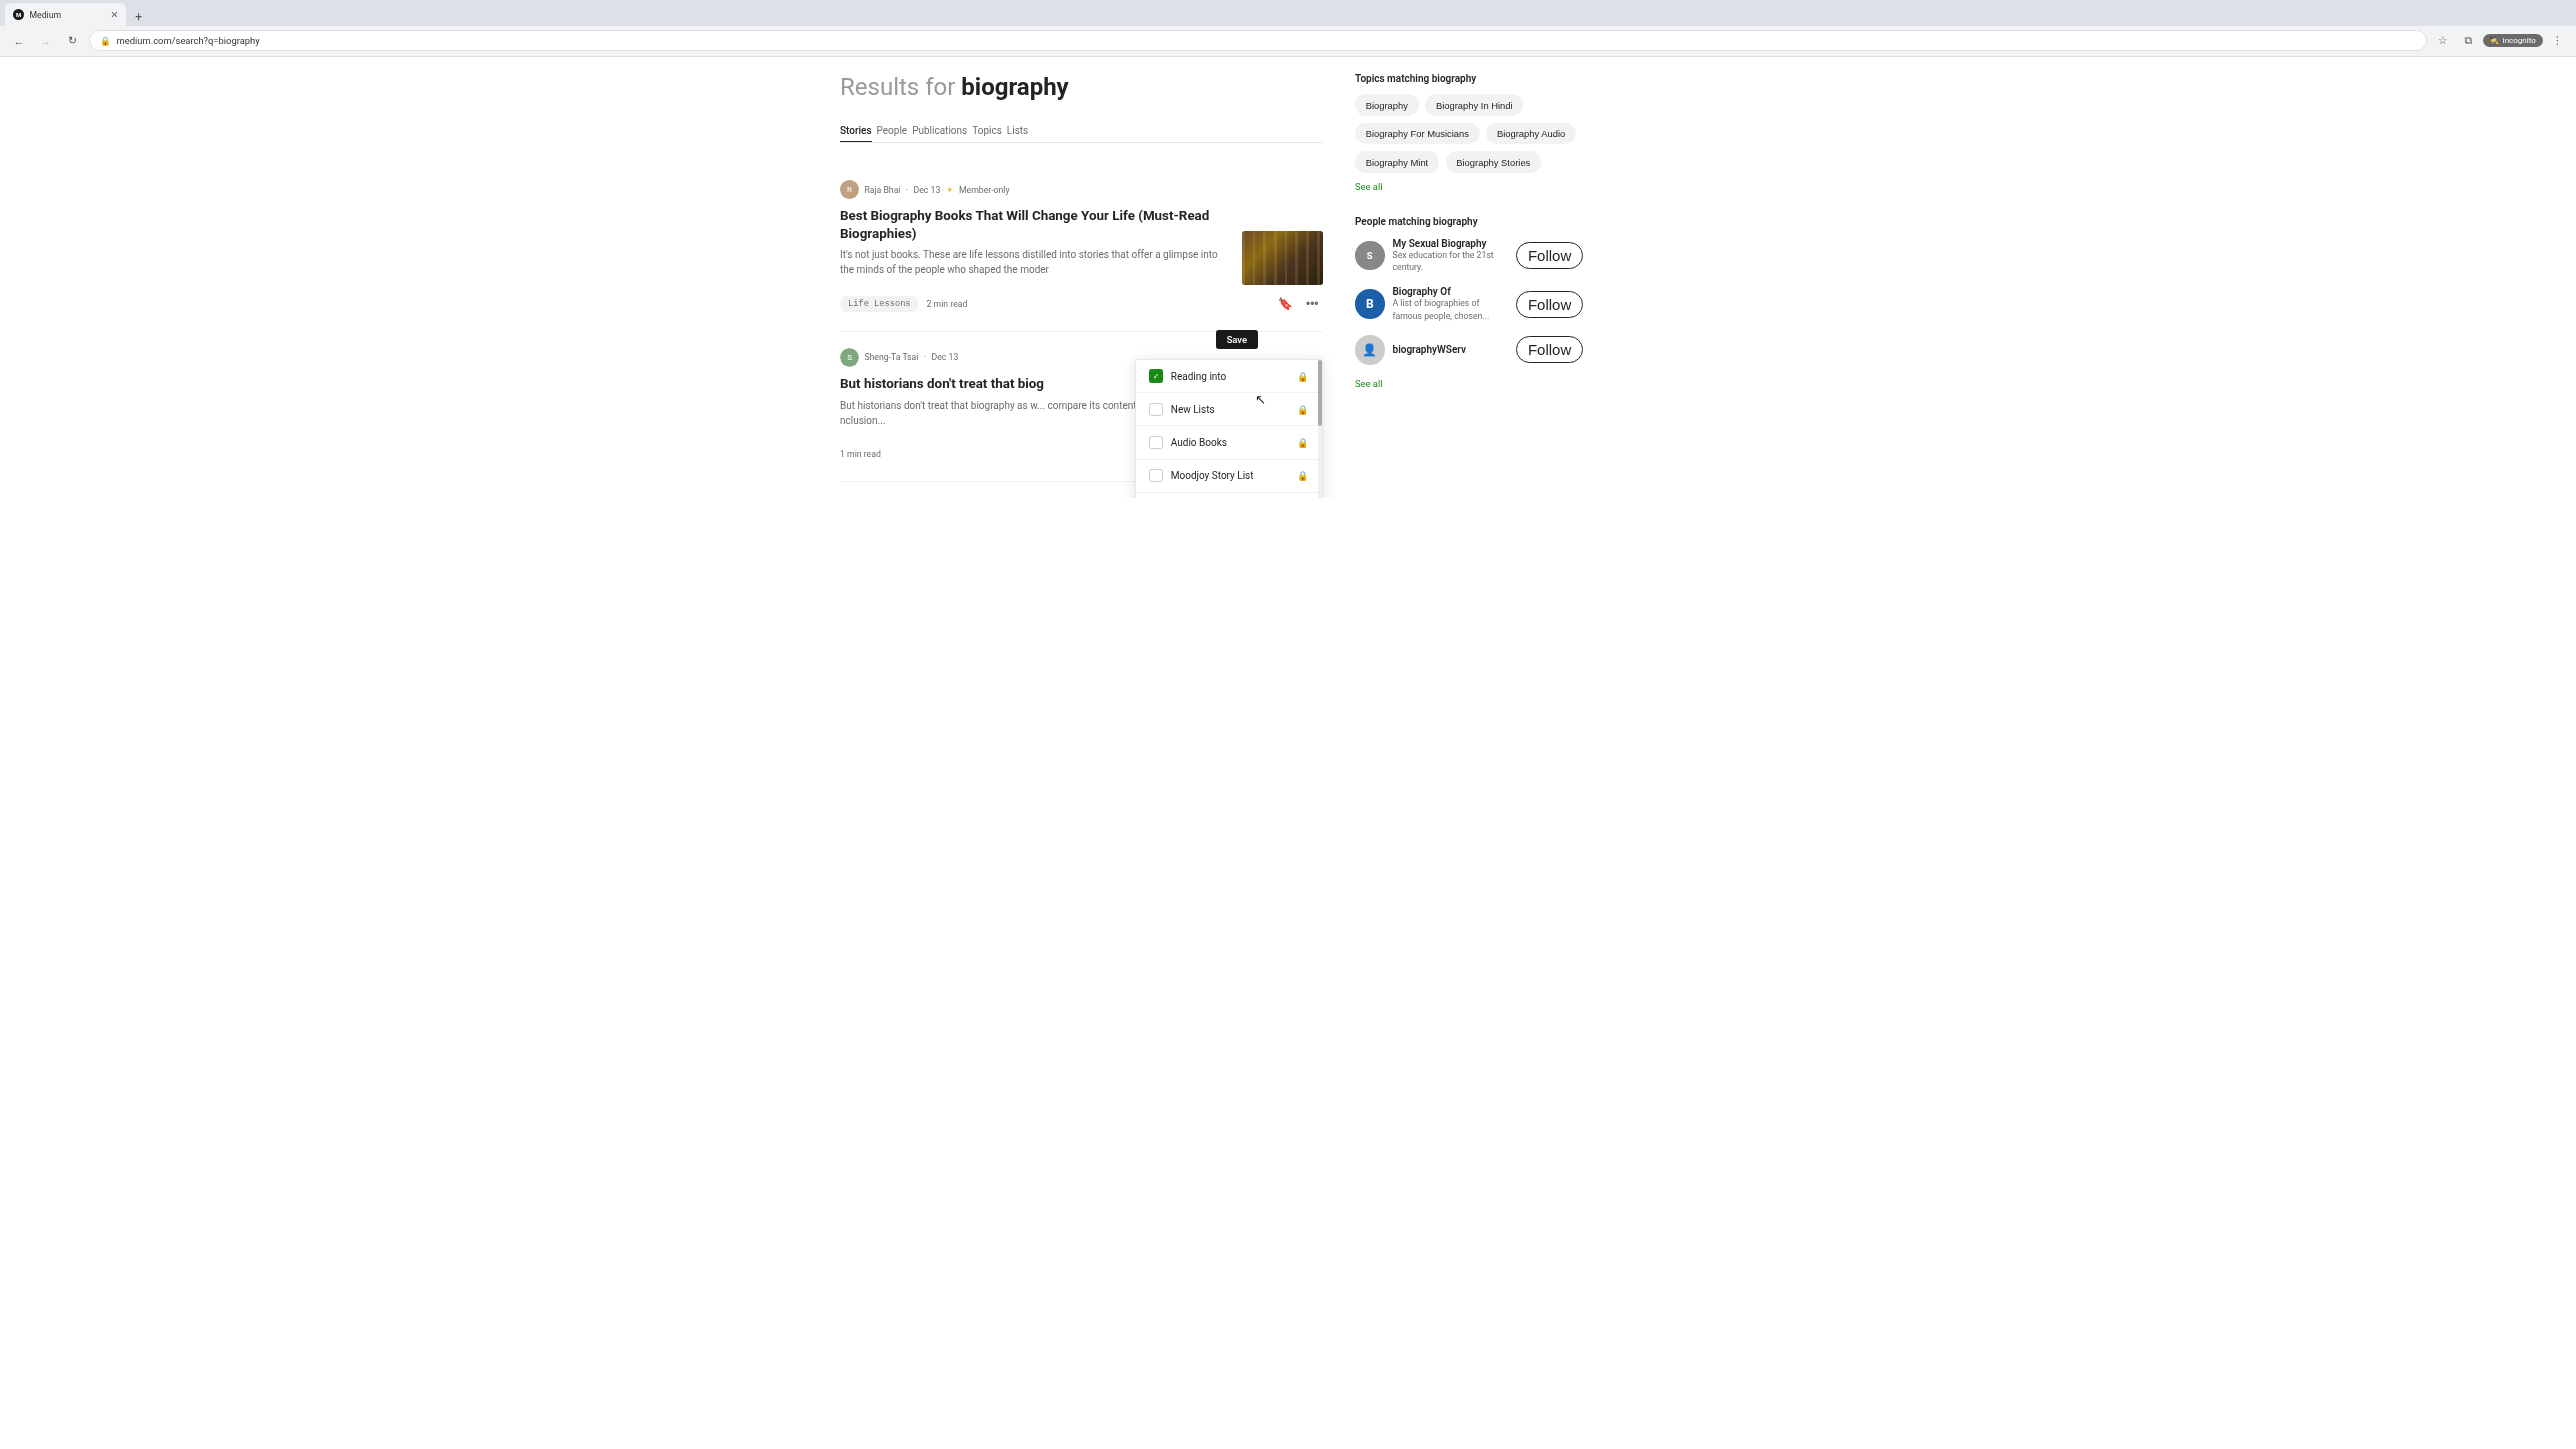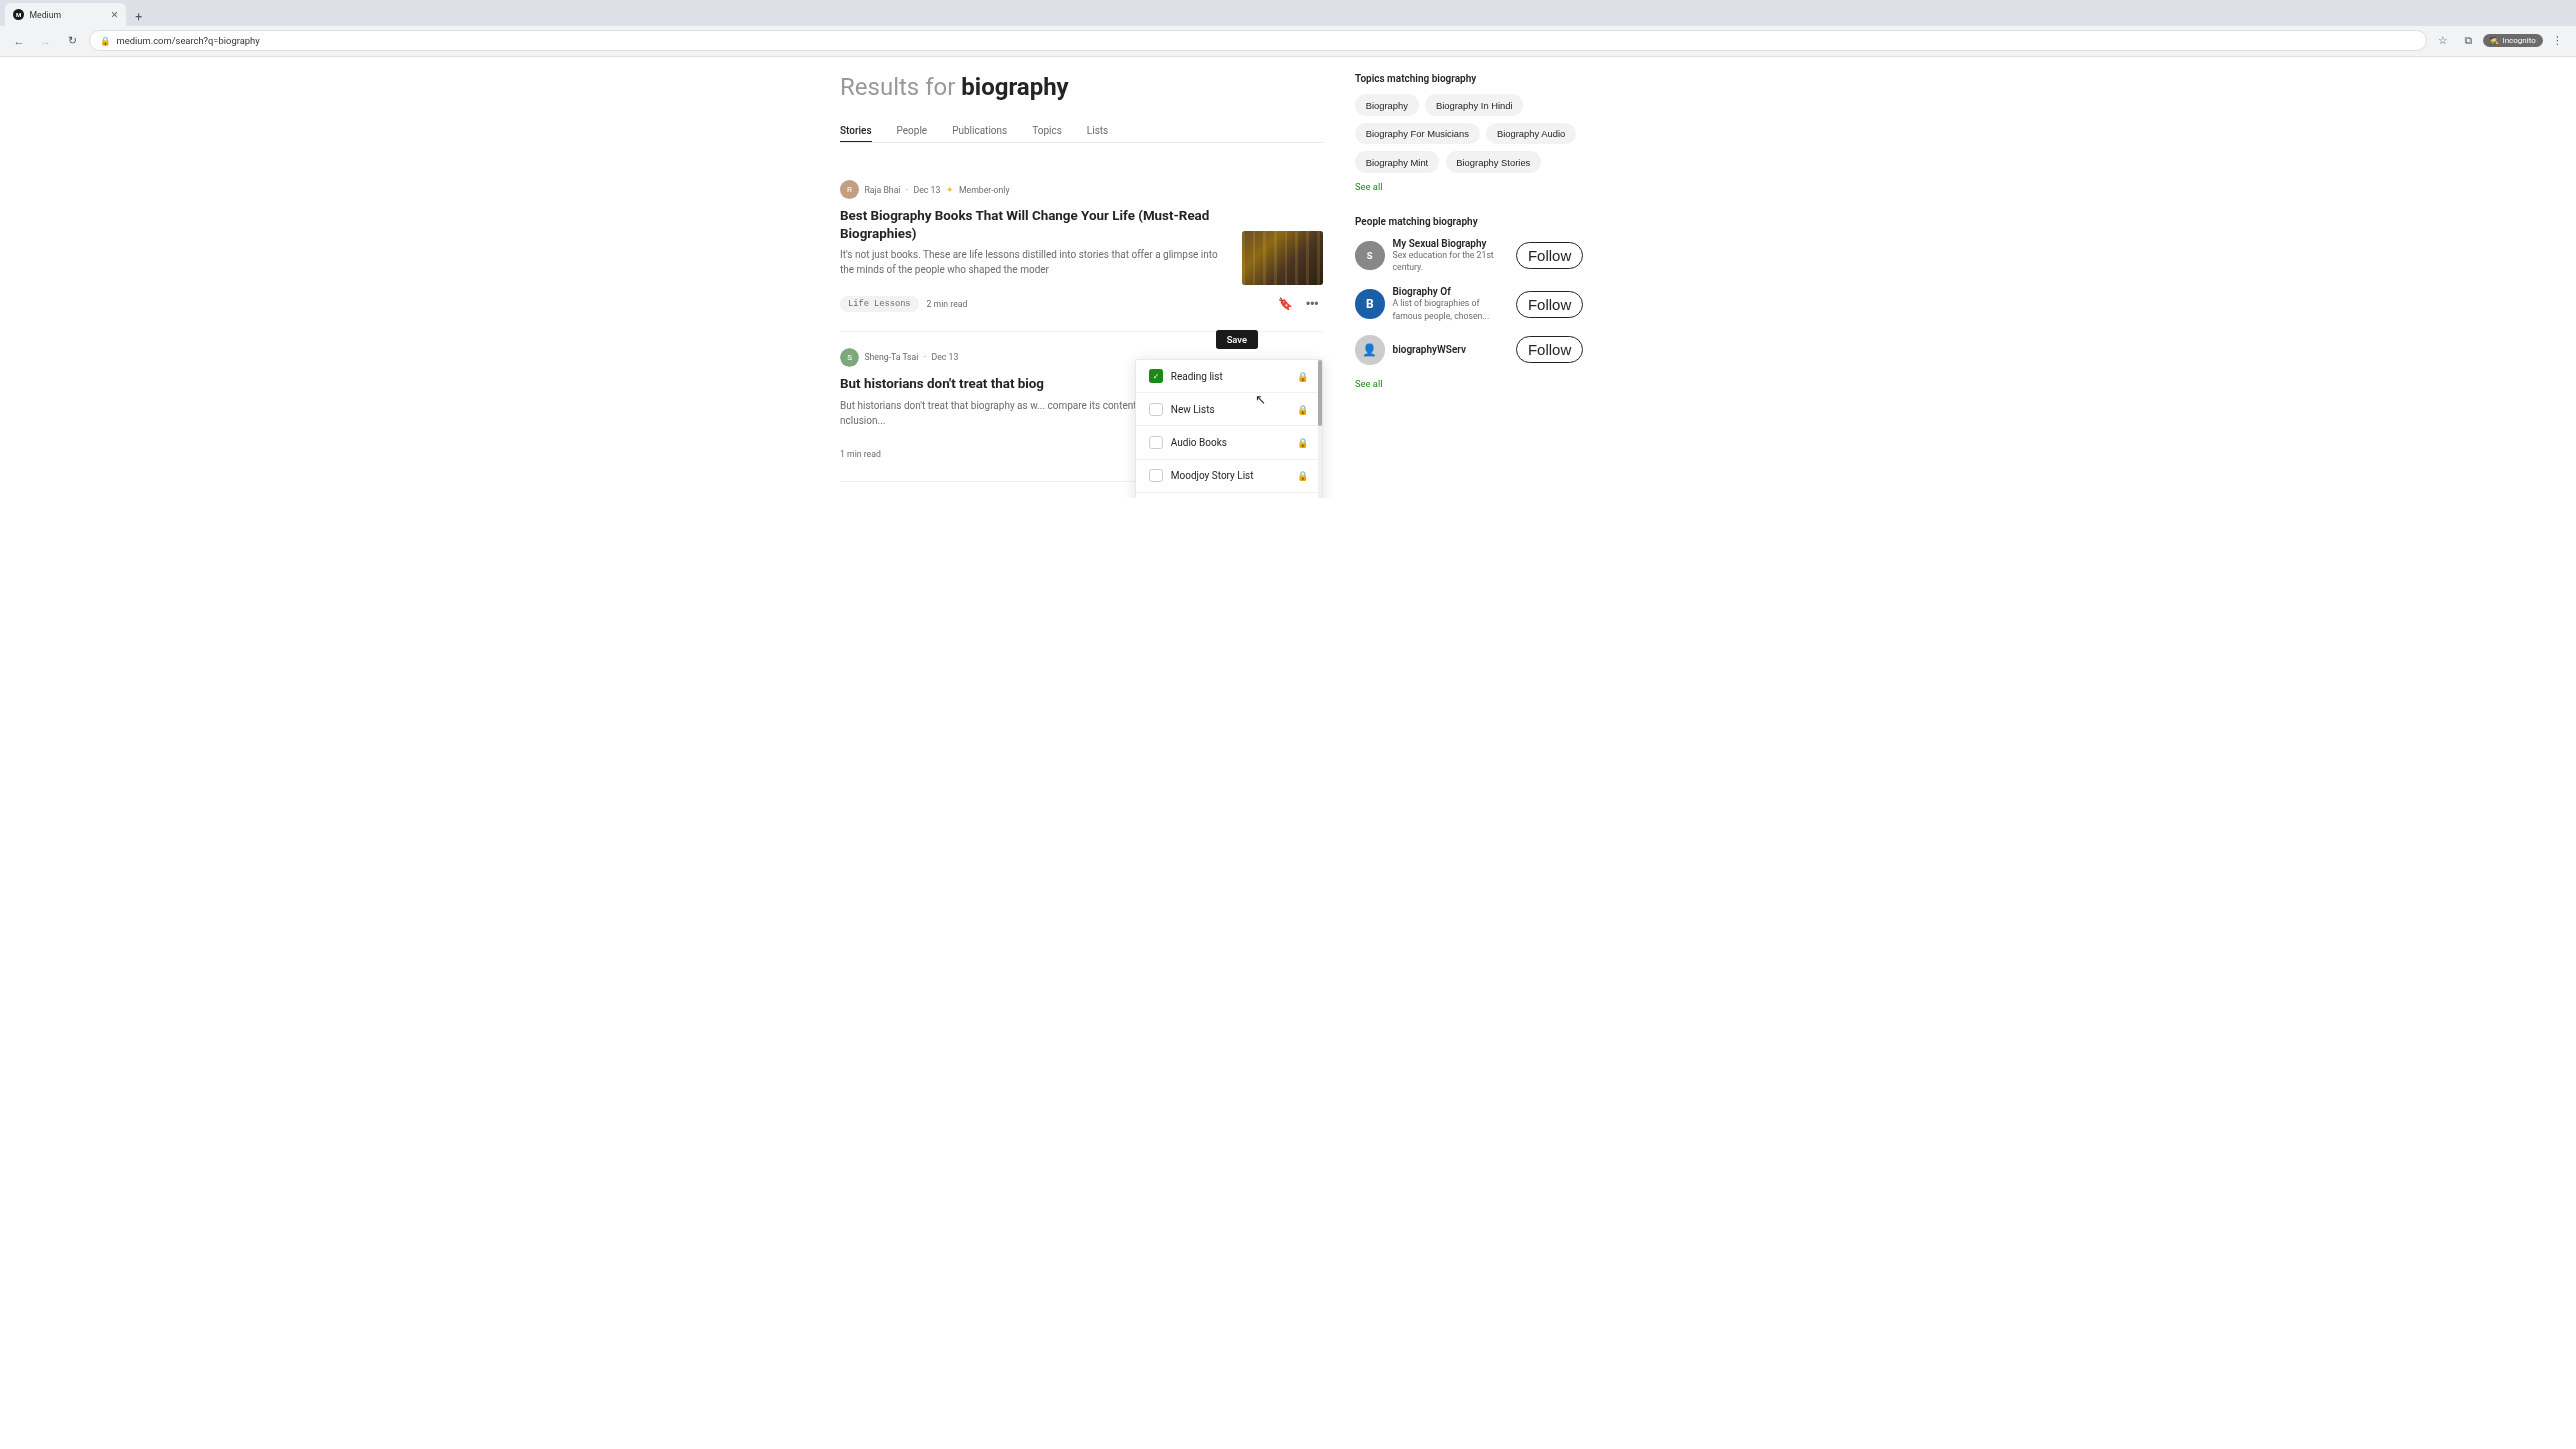--- a/index.html
+++ b/index.html
@@ -153,21 +153,21 @@
       font-weight: 400;
     }
     .results-header strong {
       color: #242424;
       font-weight: 700;
     }
 
     
     .search-tabs {
       display: flex;
-      gap: 25px;
+      gap: 5px;
       border-bottom: 0.7px solid #e8e8e8;
       margin-bottom: 21.5px;
     }
     .search-tab {
       padding: 5.4px 0;
       font-size: 10px;
       color: #6b6b6b;
       cursor: pointer;
       border-bottom: 1.3px solid transparent;
       margin-bottom: -0.7px;
@@ -556,21 +556,21 @@
 
       <div class="save-tooltip">Save</div>
 
       <div class="dropdown-overlay">
         <div class="dropdown-scrollbar">
           <div class="dropdown-scrollbar-thumb"></div>
         </div>
 
         <div class="dropdown-item">
           <div class="checkbox-checked">✓</div>
-          <span>Reading list</span>
+          <span>Reading into</span>
           <span class="lock-icon">🔒</span>
         </div>
         <div class="dropdown-item">
           <div class="checkbox-empty"></div>
           <span>New Lists</span>
           <span class="lock-icon">🔒</span>
         </div>
         <div class="dropdown-item">
           <div class="checkbox-empty"></div>
           <span>Audio Books</span>

